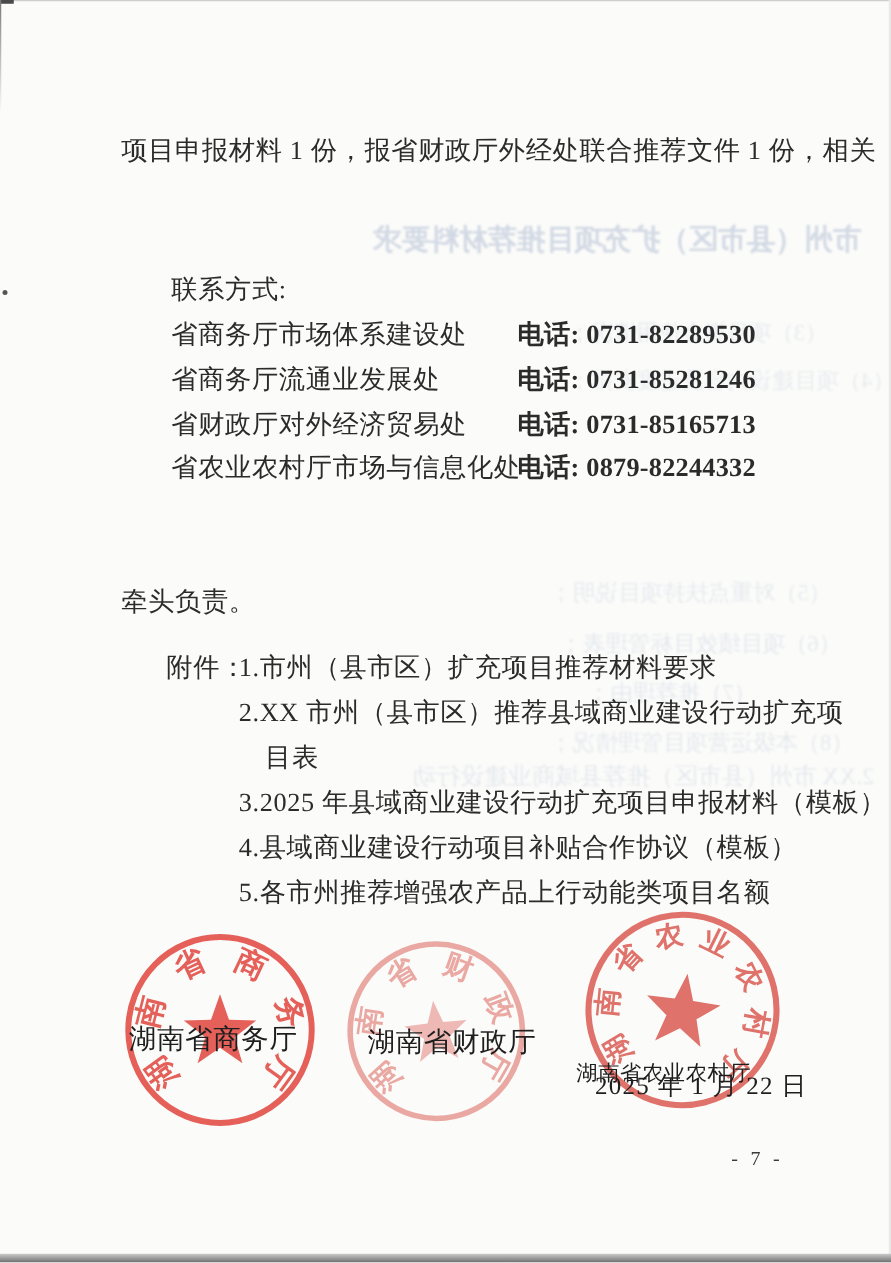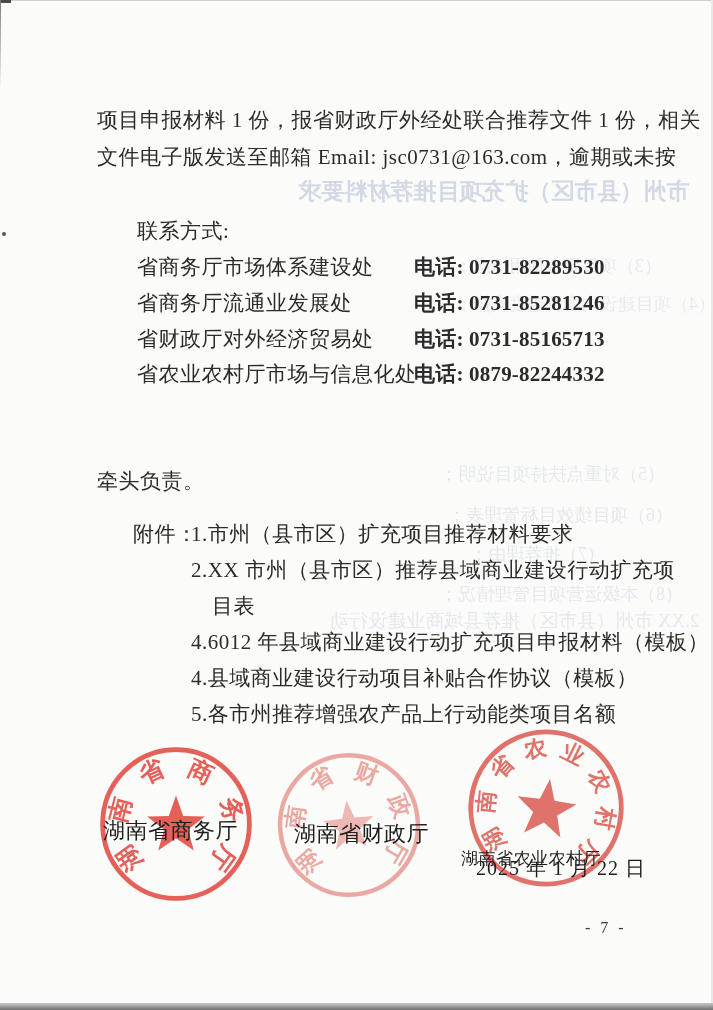--- a/index.html
+++ b/index.html
@@ -57,21 +57,20 @@
   <div class="bleed" style="left:298px;top:176px;font-size:23px;font-weight:bold;opacity:.5">市州（县市区）扩充项目推荐材料要求</div>
   <div class="bleed" style="left:455px;top:254px;font-size:18px;opacity:.25">（3）项目资金使用情况；</div>
   <div class="bleed" style="left:455px;top:292px;font-size:18px;opacity:.22">（4）项目建设内容及进度安排；</div>
   <div class="bleed" style="left:440px;top:462px;font-size:18px;opacity:.26">（5）对重点扶持项目说明；</div>
   <div class="bleed" style="left:448px;top:503px;font-size:18px;opacity:.28">（6）项目绩效目标管理表；</div>
   <div class="bleed" style="left:470px;top:542px;font-size:18px;opacity:.28">（7）推荐理由；</div>
   <div class="bleed" style="left:440px;top:582px;font-size:18px;opacity:.27">（8）本级运营项目管理情况；</div>
   <div class="bleed" style="left:330px;top:608px;font-size:19px;opacity:.27">2.XX 市州（县市区）推荐县域商业建设行动</div>
 
   <div class="tline" style="left:97px;top:109px">项目申报材料 1 份，报省财政厅外经处联合推荐文件 1 份，相关</div>
-  <div class="tline" style="left:97px;top:146px">文件电子版发送至邮箱 Email: jsc0731@163.com，逾期或未按</div>
 
   <div class="tline" style="left:137px;top:220px">联系方式:</div>
 
   <div class="tline" style="left:137px;top:256px">省商务厅市场体系建设处</div>
   <div class="tline phone" style="left:414px;top:256px">
     <span>电话:</span>
     <span>0731-82289530</span>
   </div>
 
   <div class="tline" style="left:137px;top:292px">省商务厅流通业发展处</div>
@@ -91,21 +90,21 @@
     <span>电话:</span>
     <span>0879-82244332</span>
   </div>
 
   <div class="tline" style="left:97px;top:470px">牵头负责。</div>
 
   <div class="tline" style="left:133px;top:523px">附件：</div>
   <div class="tline" style="left:191px;top:523px">1.市州（县市区）扩充项目推荐材料要求</div>
   <div class="tline" style="left:191px;top:559px">2.XX 市州（县市区）推荐县域商业建设行动扩充项</div>
   <div class="tline" style="left:212px;top:595px">目表</div>
-  <div class="tline" style="left:191px;top:631px">4.6012 年县域商业建设行动扩充项目申报材料（模板）</div>
+  <div class="tline" style="left:191px;top:631px">3.2025 年县域商业建设行动扩充项目申报材料（模板）</div>
   <div class="tline" style="left:191px;top:667px">4.县域商业建设行动项目补贴合作协议（模板）</div>
   <div class="tline" style="left:191px;top:703px">5.各市州推荐增强农产品上行动能类项目名额</div>
 
   <div class="seal" style="left:95px;top:742px;width:162px;height:164px;opacity:.85">
     <svg viewBox="-85 -85 170 170">
       <ellipse class="seal-ring" cx="0" cy="0" rx="77" ry="78" stroke="#e0453e"></ellipse>
       <polygon class="seal-star" transform="translate(0,2)" points="0,-32 7.6,-10.5 30.4,-9.9 12.4,4 18.8,25.9 0,13 -18.8,25.9 -12.4,4 -30.4,-9.9 -7.6,-10.5" fill="#e0453e"></polygon>
       <g class="seal-arc">
           <text transform="rotate(-126)" y="-52" text-anchor="middle" font-size="26" fill="#e0453e">湖</text>
           <text transform="rotate(-75.6)" y="-52" text-anchor="middle" font-size="26" fill="#e0453e">南</text>

